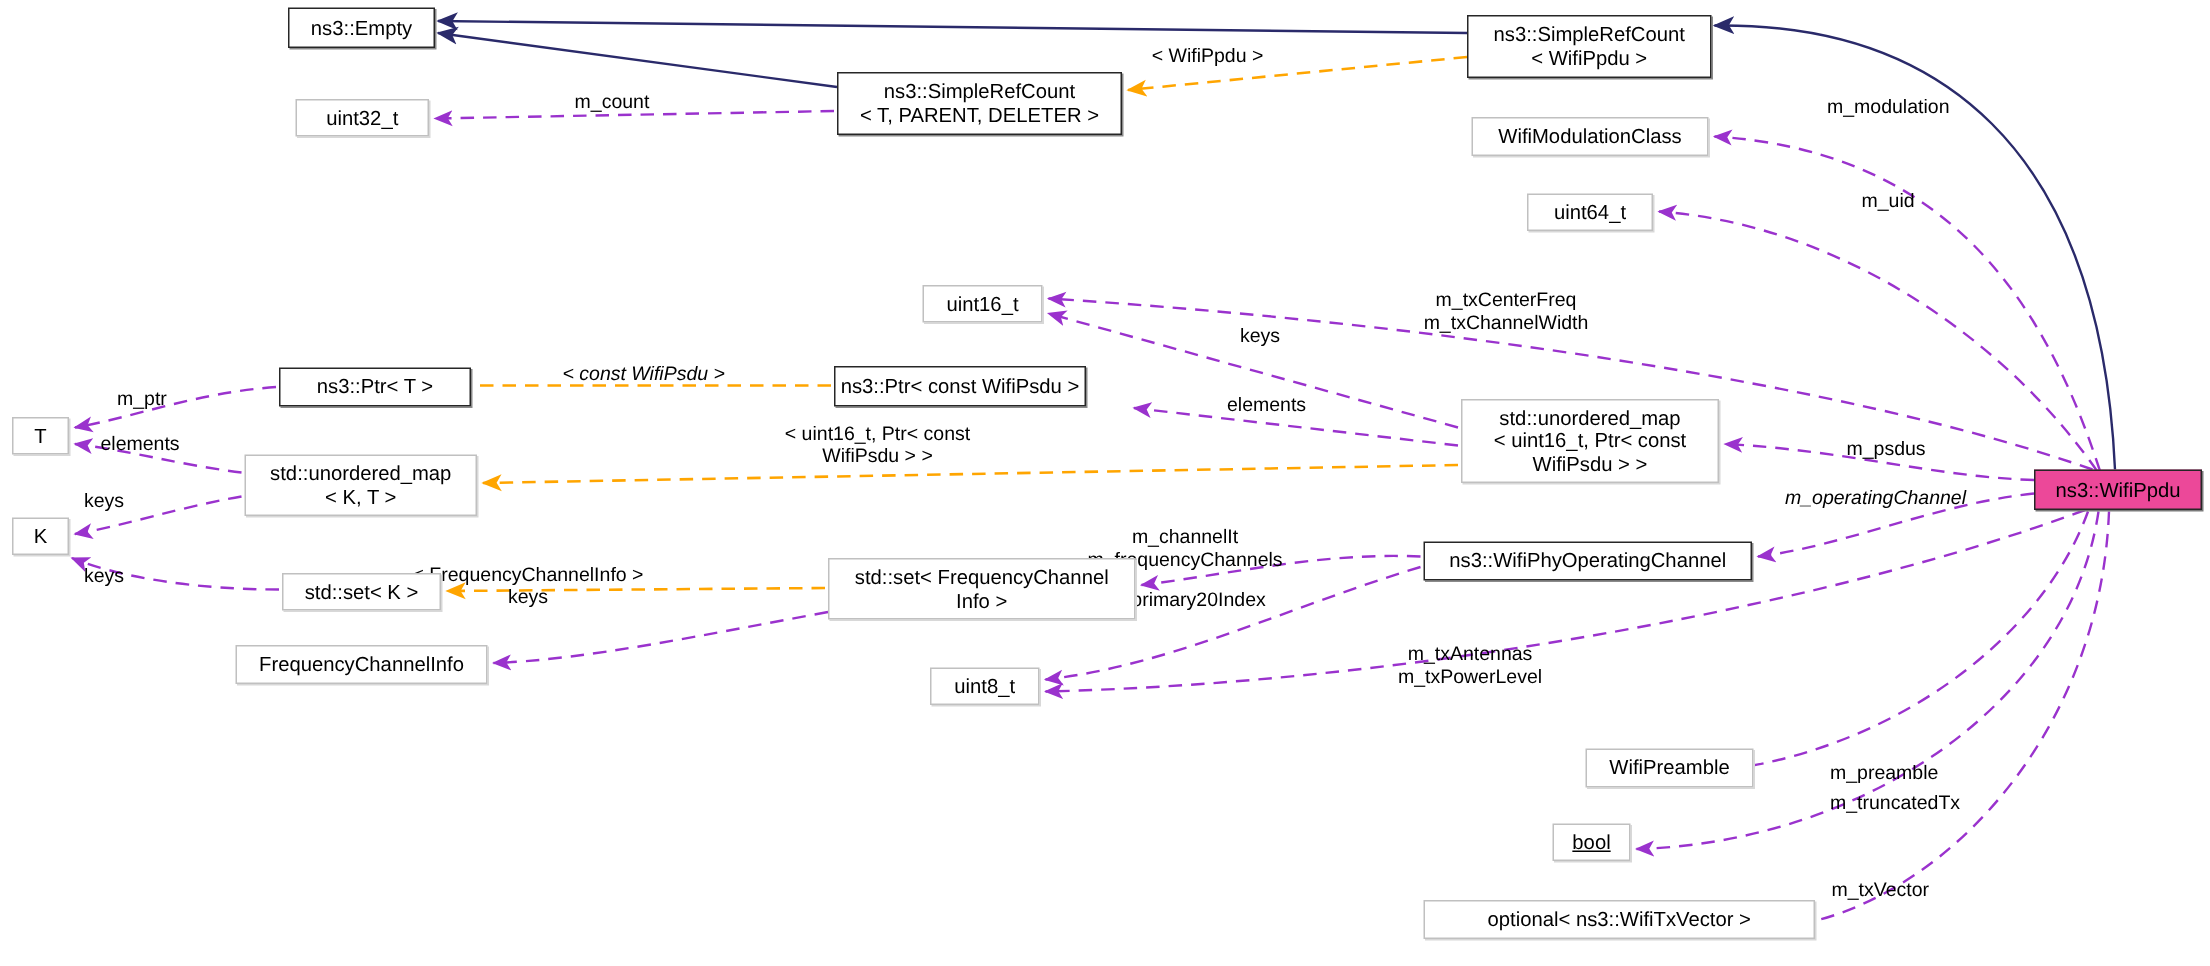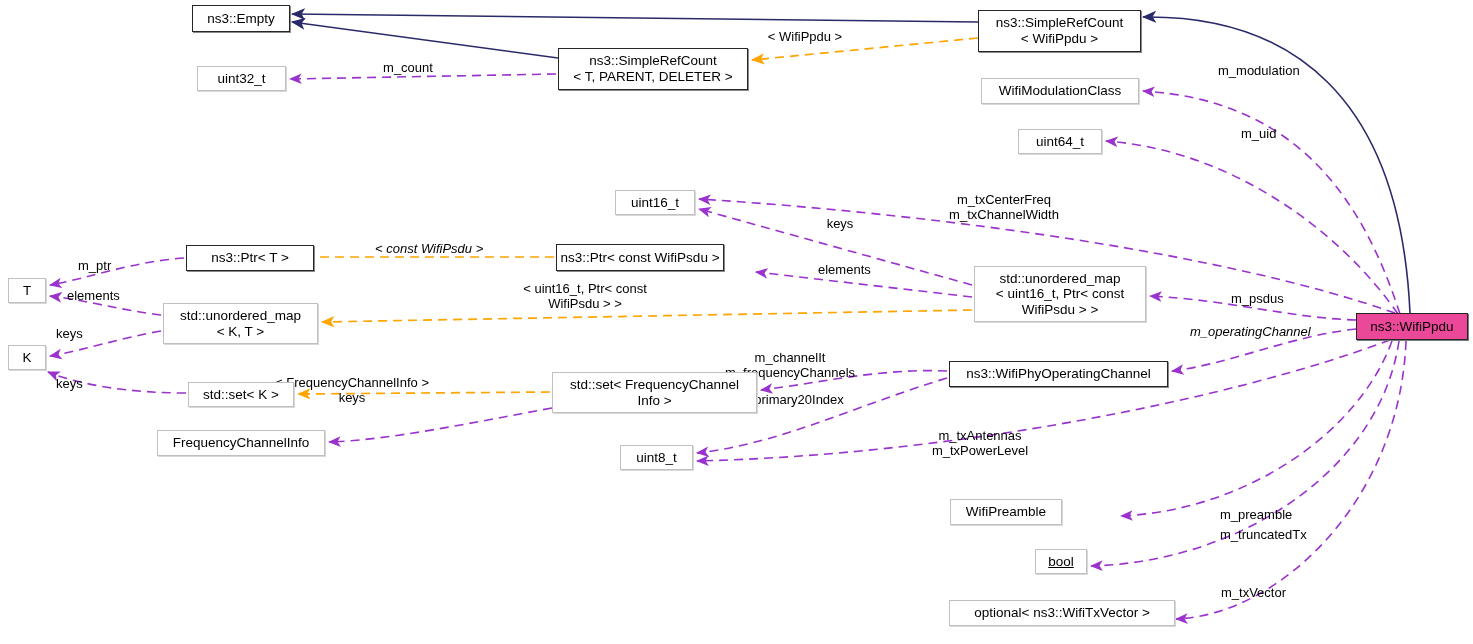--- a/index.html
+++ b/index.html
@@ -192,27 +192,27 @@
       </div>
       <div class="node cls" style="left: 949px; top: 361px; width: 219px; height: 26px;">
         <span>ns3::WifiPhyOperatingChannel</span>
       </div>
       <div class="node plain" style="left: 157px; top: 430px; width: 168px; height: 26px;">
         <span>FrequencyChannelInfo</span>
       </div>
       <div class="node plain" style="left: 620px; top: 445px; width: 73px; height: 25px; justify-content: center;">
         <span>uint8_t</span>
       </div>
-      <div class="node plain" style="left: 950px; top: 499px; width: 112px; height: 26px;">
+      <div class="node plain" style="left: 1057px; top: 499px; width: 112px; height: 26px;">
         <span>WifiPreamble</span>
       </div>
       <div class="node plain" style="left: 1035px; top: 549px; width: 52px; height: 25px; text-decoration: underline;">
         <span>bool</span>
       </div>
-      <div class="node plain" style="left: 949px; top: 600px; width: 226px; height: 26px;">
+      <div class="node plain" style="left: 949px; top: 600px; width: 261px; height: 26px;">
         <span>optional&lt; ns3::WifiTxVector &gt;</span>
       </div>
       <div class="node focus" style="left: 1356px; top: 313px; width: 112px; height: 27px;">
         <span>ns3::WifiPpdu</span>
       </div>
     </div>
   <div id="labels-layer">
       <div class="edge-label" style="left: 805px; top: 29px; transform: translateX(-50%);">&lt; WifiPpdu &gt;</div>
       <div class="edge-label" style="left: 408px; top: 60px; transform: translateX(-50%);">m_count</div>
       <div class="edge-label" style="left: 1218px; top: 63px;">m_modulation</div>

